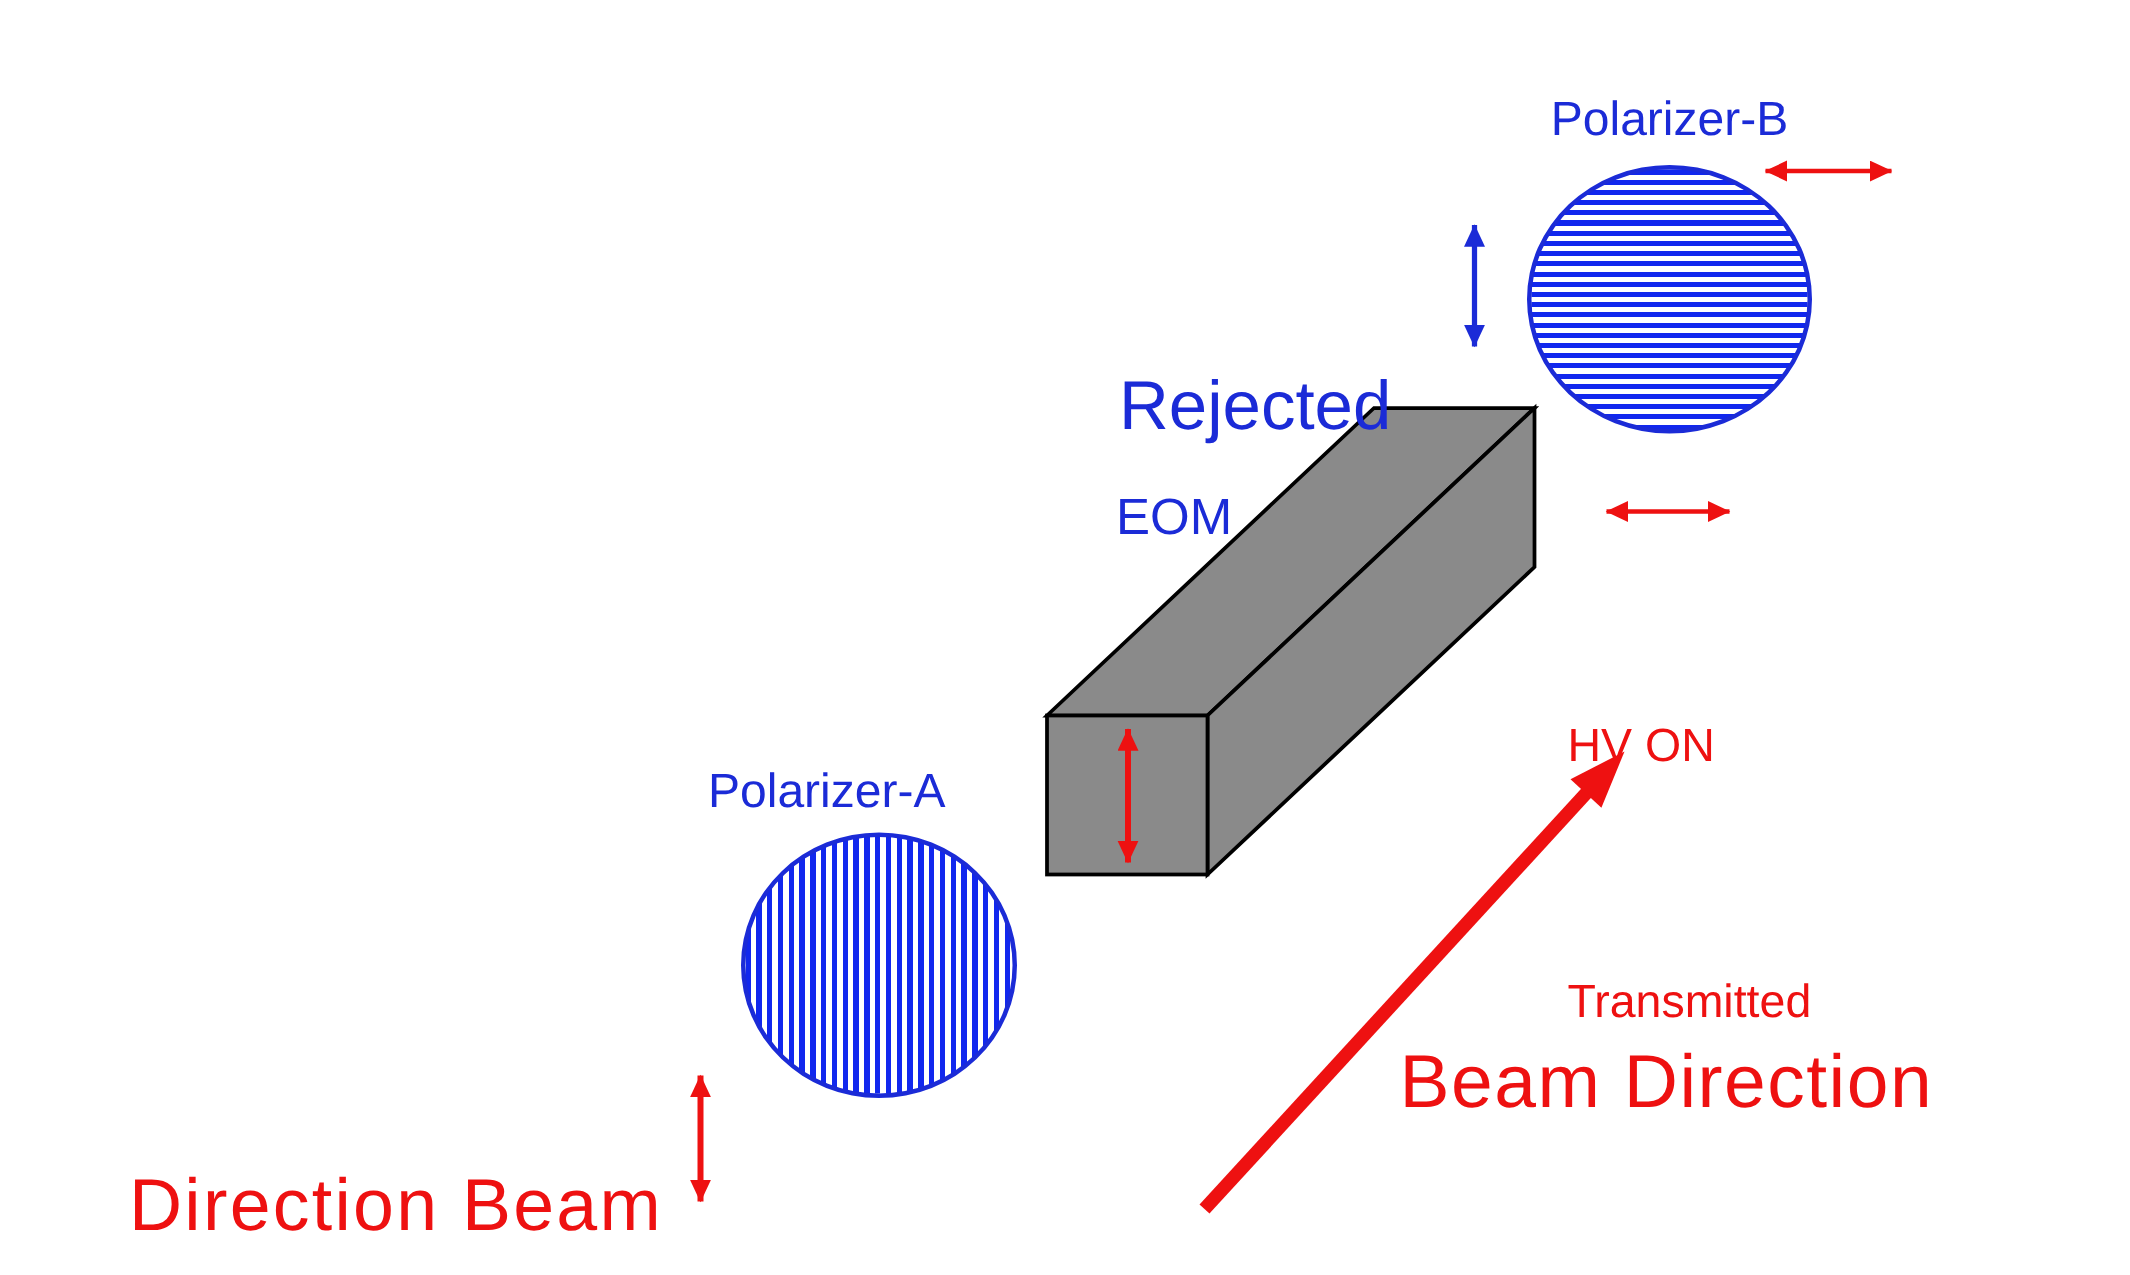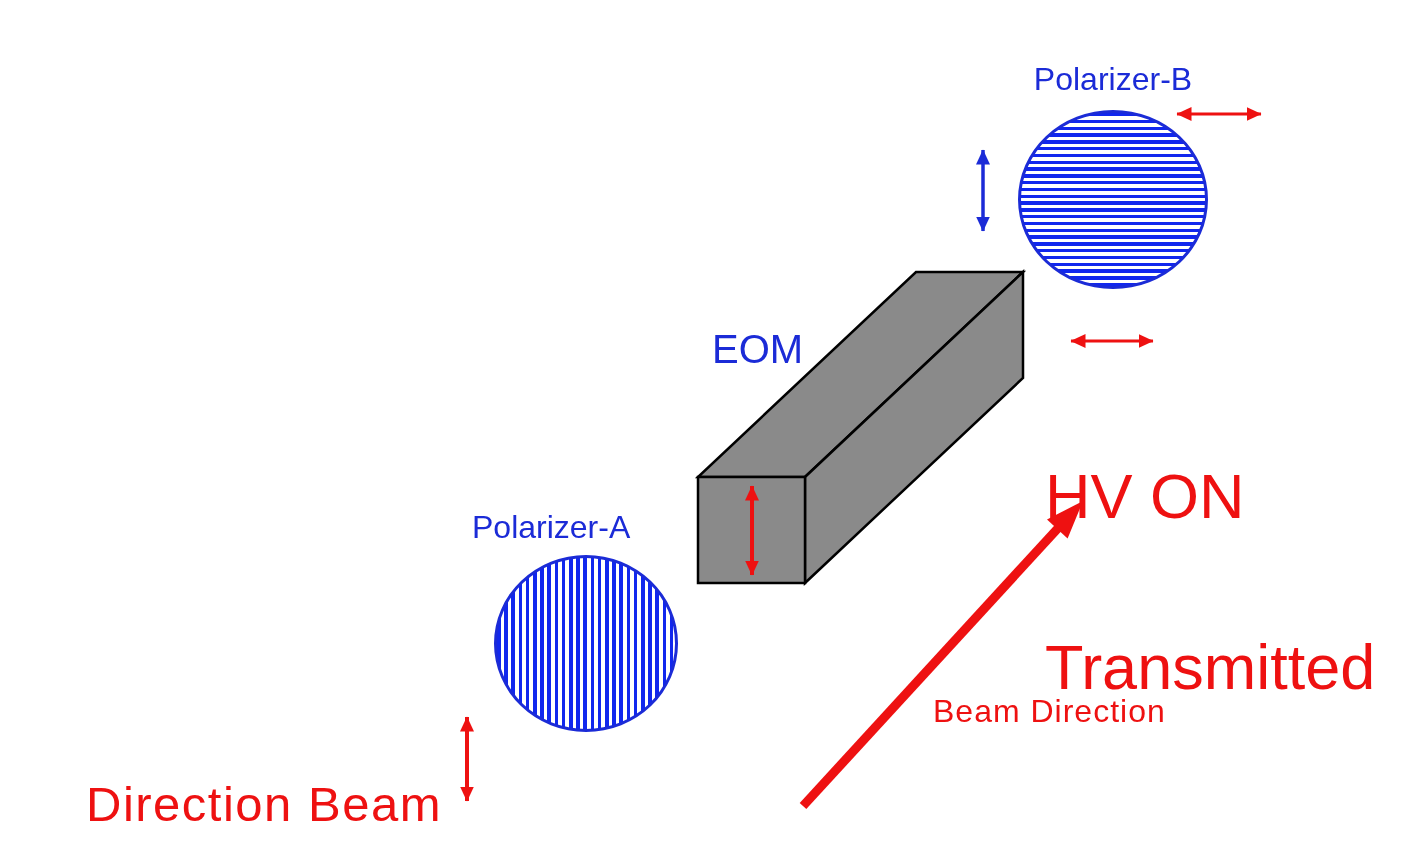--- a/index.html
+++ b/index.html
@@ -35,25 +35,25 @@
   .lbl {
     position: absolute;
     white-space: pre;
     line-height: 1.15;
   }
   .blue-text { color: var(--blue); }
   .red-text  { color: var(--red); }
 
   .lbl-polarizer-b { left: 1022px; top: 61px;  width: 182px; text-align: center; font-size: 32px; }
   .lbl-polarizer-a { left: 472px;  top: 509px; width: 182px; text-align: left; font-size: 32px; }
-  .lbl-eom         { left: 712px;  top: 326px; font-size: 40px; }
+  .lbl-eom         { left: 744px;  top: 326px; font-size: 34px; }
   .lbl-hv-off      { left: 746px;  top: 135px; font-size: 46px; line-height: 54px; }
-  .lbl-hv-on       { left: 1045px; top: 354px; font-size: 63px; line-height: 57px; }
+  .lbl-hv-on       { left: 1045px; top: 354px; font-size: 31px; line-height: 57px; }
   .lbl-incident    { left: 86px;   top: 632px; font-size: 49px; line-height: 69px; letter-spacing: 1.5px; }
-  .lbl-beam-dir    { left: 933px;  top: 693px; font-size: 32px; letter-spacing: 1px; }
+  .lbl-beam-dir    { left: 933px;  top: 693px; font-size: 50px; letter-spacing: 1px; }
 
   .polarizer-circle {
     position: absolute;
     box-sizing: border-box;
     border: 3px solid var(--blue);
     border-radius: 50%;
   }
   .polarizer-a-circle {
     left: 494px; top: 555px;
     width: 184px; height: 177px;
@@ -109,20 +109,21 @@
   <div class="polarizer-circle polarizer-a-circle"></div>
   <div class="polarizer-circle polarizer-b-circle"></div>
 
   <div class="lbl blue-text lbl-polarizer-b">Polarizer-B</div>
 
   <div class="lbl blue-text lbl-polarizer-a">Polarizer-A</div>
 
   <div class="lbl blue-text lbl-eom">EOM</div>
 
   <div class="lbl blue-text lbl-hv-off">
+    <span style="display:block">Rejected</span>
   </div>
 
   <div class="lbl red-text lbl-hv-on">
     <span style="display:block">HV ON</span>
     <span style="display:block">Transmitted</span>
   </div>
 
   <div class="lbl red-text lbl-incident">
     <span style="display:block">Direction Beam</span>
     

